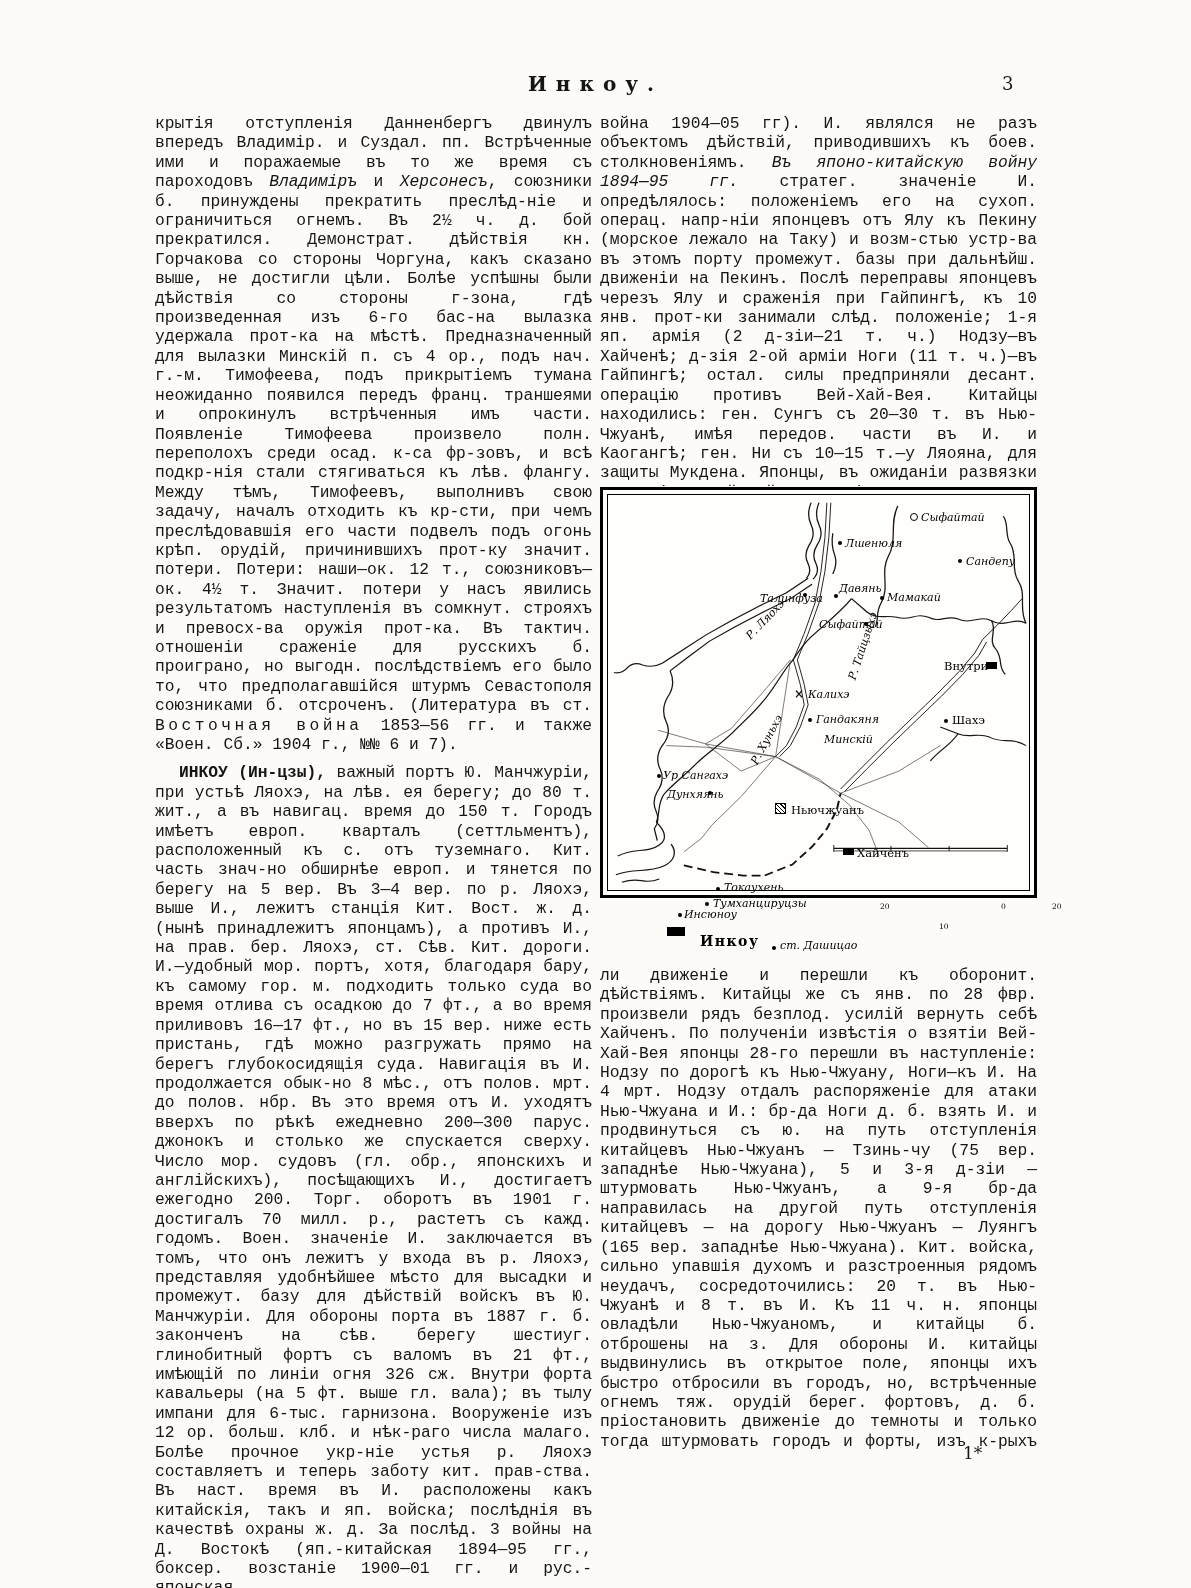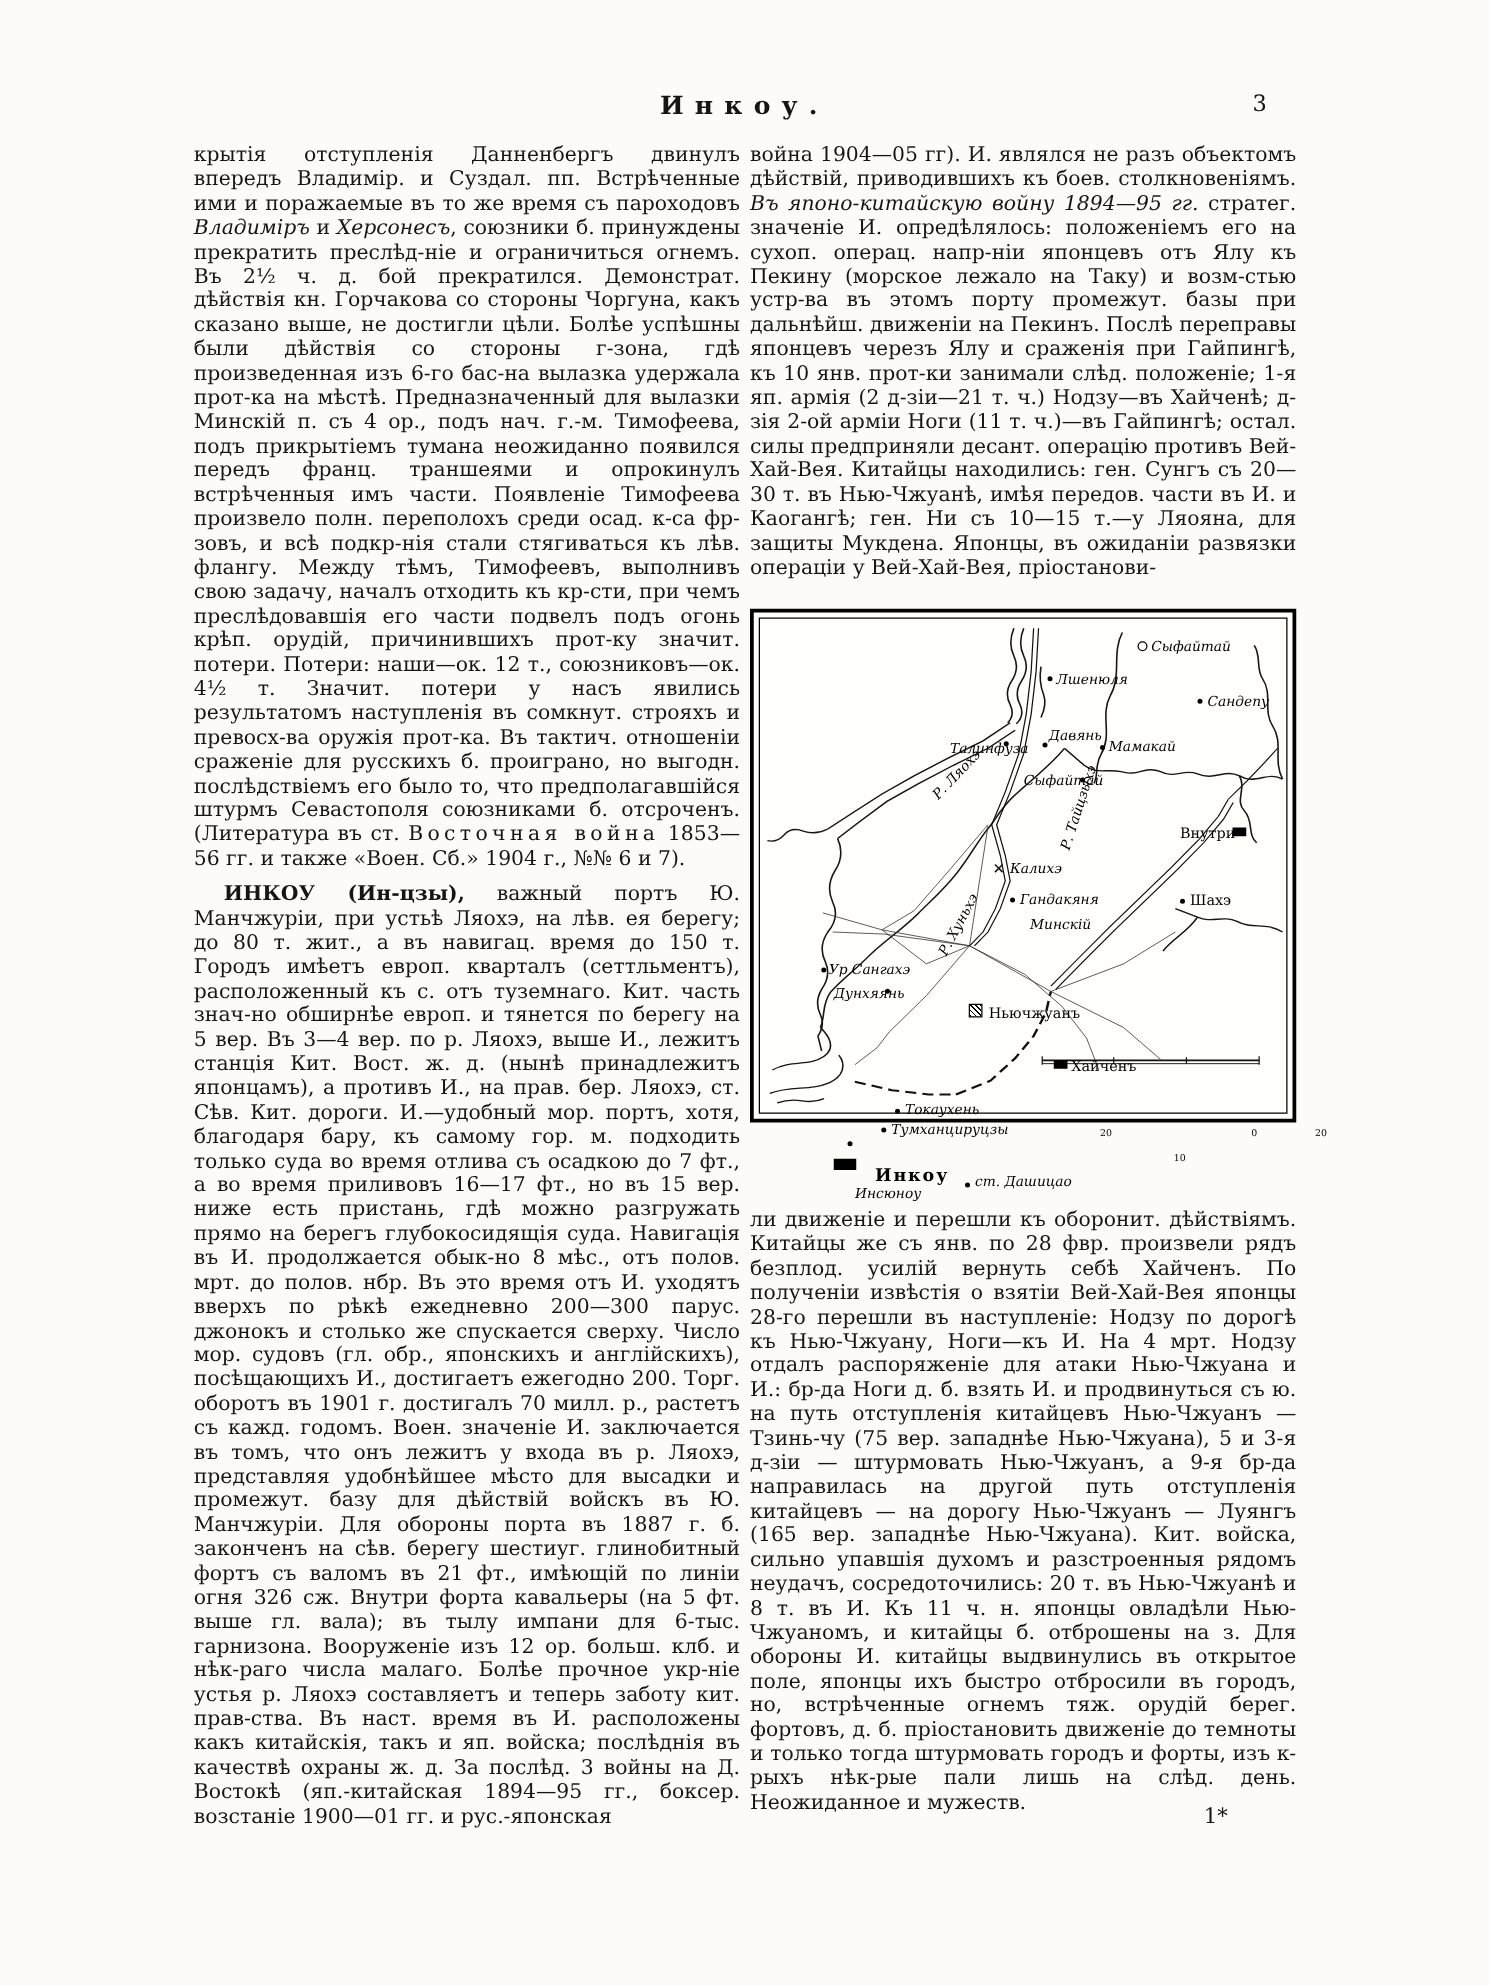--- a/index.html
+++ b/index.html
@@ -11,21 +11,21 @@
   }
   .header-title{
     position:absolute;top:72px;left:0;width:1191px;text-align:center;
     font-weight:bold;font-size:20px;letter-spacing:9px;
   }
   .page-num{position:absolute;top:73px;left:1002px;font-size:18px;}
   .col{
     position:absolute;width:437px;text-align:justify;
     font-size:16.3px;line-height:19.4px;
   }
-  .col p{margin:0;padding:0;}
+  .col p{margin:0;padding:0;font-family:Liberation Mono, monospace;}
   .col p.indent{text-indent:24px;margin-top:9px;}
   .seg-italic{font-style:italic;}
   .seg-bold{font-weight:bold;}
   .seg-spaced{letter-spacing:3.5px;}
   #col-left{left:155px;top:114px;height:1350px;}
   #col-right-top{left:600px;top:114px;height:372px;overflow:hidden;}
   #col-right-bottom{left:600px;top:966px;height:486px;overflow:hidden;}
 
   .map{
     position:absolute;left:600px;top:487px;width:437px;height:411px;
@@ -156,21 +156,21 @@
       <div class="lbl lbl-script" style="left: 59px; top: 293px;">Дунхяянь</div>
       <div class="marker marker-fort" style="left: 172px; top: 313px;"></div>
       <div class="lbl lbl-print" style="left: 183px; top: 308px;">Ньючжуанъ</div>
       <div class="marker marker-town" style="left: 240px; top: 356px;"></div>
       <div class="lbl lbl-print" style="left: 249px; top: 351px;">Хайченъ</div>
       <div class="marker marker-dot" style="left: 110px; top: 394px;"></div>
       <div class="lbl lbl-script" style="left: 116px; top: 386px;">Токаухень</div>
       <div class="marker marker-dot" style="left: 99px; top: 409px;"></div>
       <div class="lbl lbl-script" style="left: 105px; top: 402px;">Тумханцируцзы</div>
       <div class="marker marker-dot" style="left: 72px; top: 420px;"></div>
-      <div class="lbl lbl-script" style="left: 76px; top: 413px; margin-top: 40px;">Инсюноу</div>
+      <div class="lbl lbl-script" style="left: 76px; top: 413px;">Инсюноу</div>
       <div class="marker marker-port" style="left: 62px; top: 436px;"></div>
       <div class="lbl lbl-print-bold" style="left: 92px; top: 438px;">Инкоу</div>
       <div class="marker marker-dot" style="left: 166px; top: 453px;"></div>
       <div class="lbl lbl-script" style="left: 172px; top: 444px;">ст. Дашицао</div>
       <div class="lbl lbl-tiny" style="left: 228px; top: 407px;">20</div>
       <div class="lbl lbl-tiny" style="left: 287px; top: 427px;">10</div>
       <div class="lbl lbl-tiny" style="left: 349px; top: 407px;">0</div>
       <div class="lbl lbl-tiny" style="left: 400px; top: 407px;">20</div>
     </div>
 </div>

